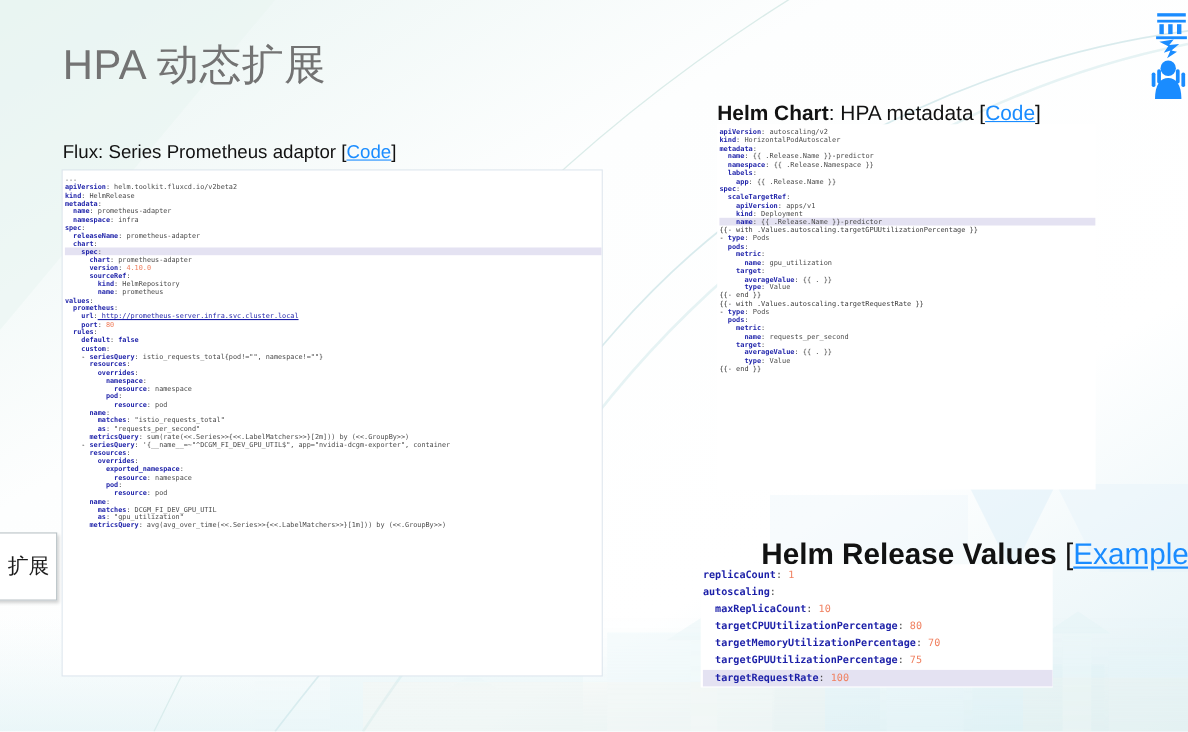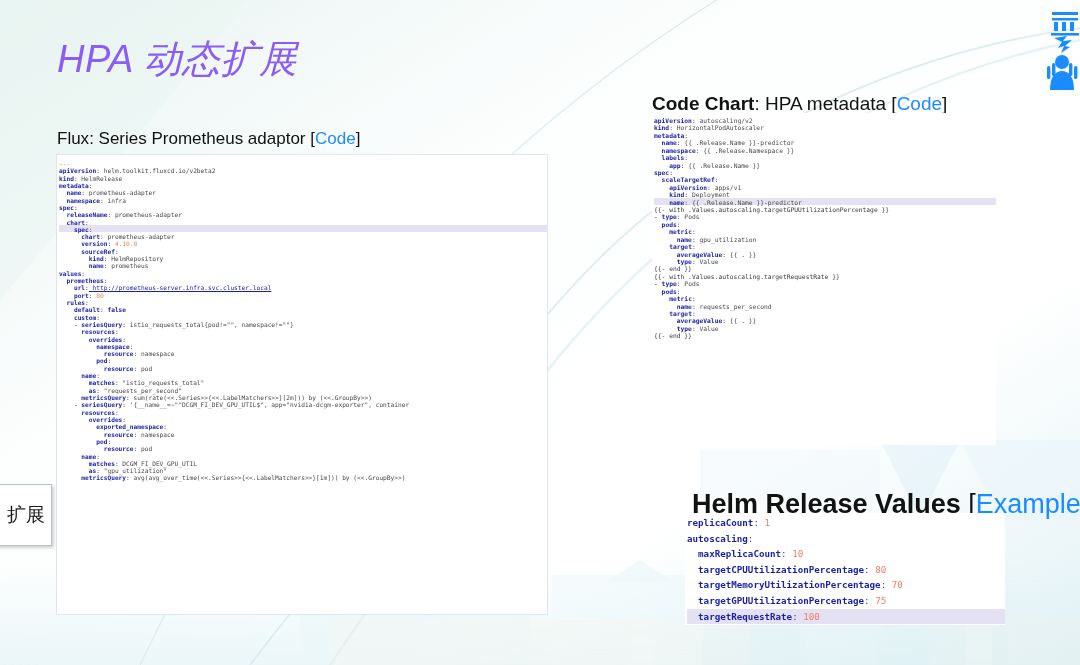--- a/index.html
+++ b/index.html
@@ -18,36 +18,35 @@
   .bg-layer svg { position: absolute; inset: 0; width: 1080px; height: 665px; }
 
   
   .logo {
     position: absolute; top: 6px; right: 0px; width: 40px; height: 84px;
   }
 
   
   .page-title {
     position: absolute; left: 57px; top: 34px;
-    font-size: 38px; font-weight: 400; color: #8b5cf6;
+    font-size: 38px; font-weight: 400; color: #737373;
     letter-spacing: 0.5px;
     font-family: "Liberation Sans", sans-serif;
-    font-style: italic;
   }
 
   
   .sec-head {
     position: absolute;
     font-size: 17px; color: #121212;
     white-space: nowrap;
   }
   .sec-head .strong { font-weight: normal; }
   .sec-head .lite { font-weight: 400; }
   .sec-head a.link {
-    color: #1a8cff; cursor: pointer;
+    color: #1a8cff; text-decoration: underline; cursor: pointer;
   }
   .sec-head .bracket { color: #121212; font-weight: 400; }
 
   #flux-head { left: 57px; top: 129px; }
   #chart-head { left: 652px; top: 93px; font-size: 19px; }
   #values-head { left: 652px; top: 489px; font-size: 27px; margin-left: 40px; }
   #chart-head .strong, #values-head .strong { font-weight: bold; }
 
   
   .code {
@@ -72,21 +71,21 @@
     font-size: 6.2px; line-height: 10.05px;
     padding: 4px 0 0 2px;
     box-shadow: 0 0 0 1px rgba(220,228,236,.9);
   }
   #code-chart {
     left: 652px; top: 113px; width: 344px; height: 332px;
     font-size: 6.3px; line-height: 10.4px;
     padding: 3px 0 0 2px;
   }
   #code-values {
-    left: 685px; top: 513px; width: 320px; height: 112px;
+    left: 637px; top: 513px; width: 320px; height: 112px;
     font-size: 9.2px; line-height: 15.6px;
     padding: 2px 0 13px 2px;
   }
   #code-values .line { height: 15.6px; }
 
   
   .left-fragment {
     position: absolute; left: -48px; top: 484px;
     width: 100px; height: 62px;
     background: #ffffff;
@@ -178,21 +177,21 @@
 
 <h1 class="page-title">HPA 动态扩展</h1>
 
 <div class="sec-head" id="flux-head">
   <span class="strong">Flux</span><span class="lite">: Series Prometheus adaptor </span><span class="bracket">[</span><a class="link">Code</a><span class="bracket">]</span>
 </div>
 
 <div class="code" id="code-flux"><span class="line"><span class="d">---</span></span><span class="line"><span class="k">apiVersion</span><span class="v">:</span><span class="v"> helm.toolkit.fluxcd.io/v2beta2</span></span><span class="line"><span class="k">kind</span><span class="v">:</span><span class="v"> HelmRelease</span></span><span class="line"><span class="k">metadata</span><span class="v">:</span></span><span class="line">  <span class="k">name</span><span class="v">:</span><span class="v"> prometheus-adapter</span></span><span class="line">  <span class="k">namespace</span><span class="v">:</span><span class="v"> infra</span></span><span class="line"><span class="k">spec</span><span class="v">:</span></span><span class="line">  <span class="k">releaseName</span><span class="v">:</span><span class="v"> prometheus-adapter</span></span><span class="line">  <span class="k">chart</span><span class="v">:</span></span><span class="line hl">    <span class="k">spec</span><span class="v">:</span></span><span class="line">      <span class="k">chart</span><span class="v">:</span><span class="v"> prometheus-adapter</span></span><span class="line">      <span class="k">version</span><span class="v">:</span><span class="n"> 4.10.0</span></span><span class="line">      <span class="k">sourceRef</span><span class="v">:</span></span><span class="line">        <span class="k">kind</span><span class="v">:</span><span class="v"> HelmRepository</span></span><span class="line">        <span class="k">name</span><span class="v">:</span><span class="v"> prometheus</span></span><span class="line"><span class="k">values</span><span class="v">:</span></span><span class="line">  <span class="k">prometheus</span><span class="v">:</span></span><span class="line">    <span class="k">url</span><span class="v">:</span><span class="u"> http://prometheus-server.infra.svc.cluster.local</span></span><span class="line">    <span class="k">port</span><span class="v">:</span><span class="n"> 80</span></span><span class="line">  <span class="k">rules</span><span class="v">:</span></span><span class="line">    <span class="k">default</span><span class="v">:</span><span class="b"> false</span></span><span class="line">    <span class="k">custom</span><span class="v">:</span></span><span class="line">    - <span class="k">seriesQuery</span><span class="v">:</span><span class="v"> istio_requests_total{pod!="", namespace!=""}</span></span><span class="line">      <span class="k">resources</span><span class="v">:</span></span><span class="line">        <span class="k">overrides</span><span class="v">:</span></span><span class="line">          <span class="k">namespace</span><span class="v">:</span></span><span class="line">            <span class="k">resource</span><span class="v">:</span><span class="v"> namespace</span></span><span class="line">          <span class="k">pod</span><span class="v">:</span></span><span class="line">            <span class="k">resource</span><span class="v">:</span><span class="v"> pod</span></span><span class="line">      <span class="k">name</span><span class="v">:</span></span><span class="line">        <span class="k">matches</span><span class="v">:</span><span class="v"> "istio_requests_total"</span></span><span class="line">        <span class="k">as</span><span class="v">:</span><span class="v"> "requests_per_second"</span></span><span class="line">      <span class="k">metricsQuery</span><span class="v">:</span><span class="v"> sum(rate(&lt;&lt;.Series&gt;&gt;{&lt;&lt;.LabelMatchers&gt;&gt;}[2m])) by (&lt;&lt;.GroupBy&gt;&gt;)</span></span><span class="line">    - <span class="k">seriesQuery</span><span class="v">:</span><span class="v"> '{__name__=~"^DCGM_FI_DEV_GPU_UTIL$", app="nvidia-dcgm-exporter", container</span></span><span class="line">      <span class="k">resources</span><span class="v">:</span></span><span class="line">        <span class="k">overrides</span><span class="v">:</span></span><span class="line">          <span class="k">exported_namespace</span><span class="v">:</span></span><span class="line">            <span class="k">resource</span><span class="v">:</span><span class="v"> namespace</span></span><span class="line">          <span class="k">pod</span><span class="v">:</span></span><span class="line">            <span class="k">resource</span><span class="v">:</span><span class="v"> pod</span></span><span class="line">      <span class="k">name</span><span class="v">:</span></span><span class="line">        <span class="k">matches</span><span class="v">:</span><span class="v"> DCGM_FI_DEV_GPU_UTIL</span></span><span class="line">        <span class="k">as</span><span class="v">:</span><span class="v"> "gpu_utilization"</span></span><span class="line">      <span class="k">metricsQuery</span><span class="v">:</span><span class="v"> avg(avg_over_time(&lt;&lt;.Series&gt;&gt;{&lt;&lt;.LabelMatchers&gt;&gt;}[1m])) by (&lt;&lt;.GroupBy&gt;&gt;)</span></span></div>
 
 <div class="sec-head" id="chart-head">
-  <span class="strong">Code Chart</span><span class="lite">: HPA metadata </span><span class="bracket">[</span><a class="link">Code</a><span class="bracket">]</span>
+  <span class="strong">Helm Chart</span><span class="lite">: HPA metadata </span><span class="bracket">[</span><a class="link">Code</a><span class="bracket">]</span>
 </div>
 
 <div class="code" id="code-chart"><span class="line"><span class="k">apiVersion</span><span class="v">:</span><span class="v"> autoscaling/v2</span></span><span class="line"><span class="k">kind</span><span class="v">:</span><span class="v"> HorizontalPodAutoscaler</span></span><span class="line"><span class="k">metadata</span><span class="v">:</span></span><span class="line">  <span class="k">name</span><span class="v">:</span><span class="v"> {{ .Release.Name }}-predictor</span></span><span class="line">  <span class="k">namespace</span><span class="v">:</span><span class="v"> {{ .Release.Namespace }}</span></span><span class="line">  <span class="k">labels</span><span class="v">:</span></span><span class="line">    <span class="k">app</span><span class="v">:</span><span class="v"> {{ .Release.Name }}</span></span><span class="line"><span class="k">spec</span><span class="v">:</span></span><span class="line">  <span class="k">scaleTargetRef</span><span class="v">:</span></span><span class="line">    <span class="k">apiVersion</span><span class="v">:</span><span class="v"> apps/v1</span></span><span class="line">    <span class="k">kind</span><span class="v">:</span><span class="v"> Deployment</span></span><span class="line hl">    <span class="k">name</span><span class="v">:</span><span class="v"> {{ .Release.Name }}-predictor</span></span><span class="line"><span class="p">{{- with .Values.autoscaling.targetGPUUtilizationPercentage }}</span></span><span class="line">- <span class="k">type</span><span class="v">:</span><span class="v"> Pods</span></span><span class="line">  <span class="k">pods</span><span class="v">:</span></span><span class="line">    <span class="k">metric</span><span class="v">:</span></span><span class="line">      <span class="k">name</span><span class="v">:</span><span class="v"> gpu_utilization</span></span><span class="line">    <span class="k">target</span><span class="v">:</span></span><span class="line">      <span class="k">averageValue</span><span class="v">:</span><span class="v"> {{ . }}</span></span><span class="line">      <span class="k">type</span><span class="v">:</span><span class="v"> Value</span></span><span class="line"><span class="p">{{- end }}</span></span><span class="line"><span class="p">{{- with .Values.autoscaling.targetRequestRate }}</span></span><span class="line">- <span class="k">type</span><span class="v">:</span><span class="v"> Pods</span></span><span class="line">  <span class="k">pods</span><span class="v">:</span></span><span class="line">    <span class="k">metric</span><span class="v">:</span></span><span class="line">      <span class="k">name</span><span class="v">:</span><span class="v"> requests_per_second</span></span><span class="line">    <span class="k">target</span><span class="v">:</span></span><span class="line">      <span class="k">averageValue</span><span class="v">:</span><span class="v"> {{ . }}</span></span><span class="line">      <span class="k">type</span><span class="v">:</span><span class="v"> Value</span></span><span class="line"><span class="p">{{- end }}</span></span></div>
 
 <div class="sec-head" id="values-head">
   <span class="strong">Helm Release Values </span><span class="bracket">[</span><a class="link">Example</a><span class="bracket">]</span>
 </div>
 
 <div class="code" id="code-values"><span class="line"><span class="k">replicaCount</span><span class="v">:</span> <span class="n">1</span></span><span class="line"><span class="k">autoscaling</span><span class="v">:</span></span><span class="line">  <span class="k">maxReplicaCount</span><span class="v">:</span> <span class="n">10</span></span><span class="line">  <span class="k">targetCPUUtilizationPercentage</span><span class="v">:</span> <span class="n">80</span></span><span class="line">  <span class="k">targetMemoryUtilizationPercentage</span><span class="v">:</span> <span class="n">70</span></span><span class="line">  <span class="k">targetGPUUtilizationPercentage</span><span class="v">:</span> <span class="n">75</span></span><span class="line hl">  <span class="k">targetRequestRate</span><span class="v">:</span> <span class="n">100</span></span></div>
 

